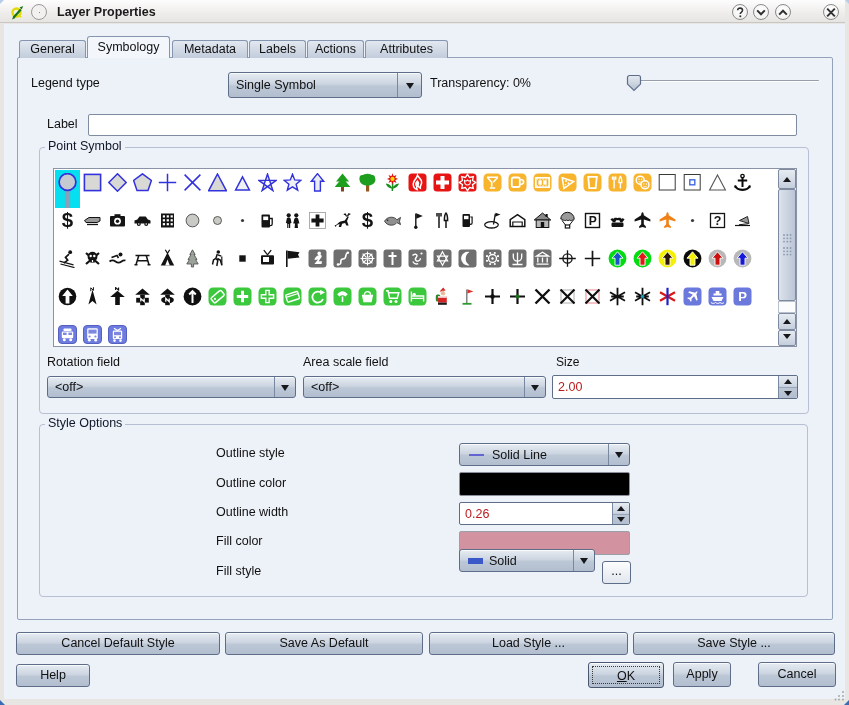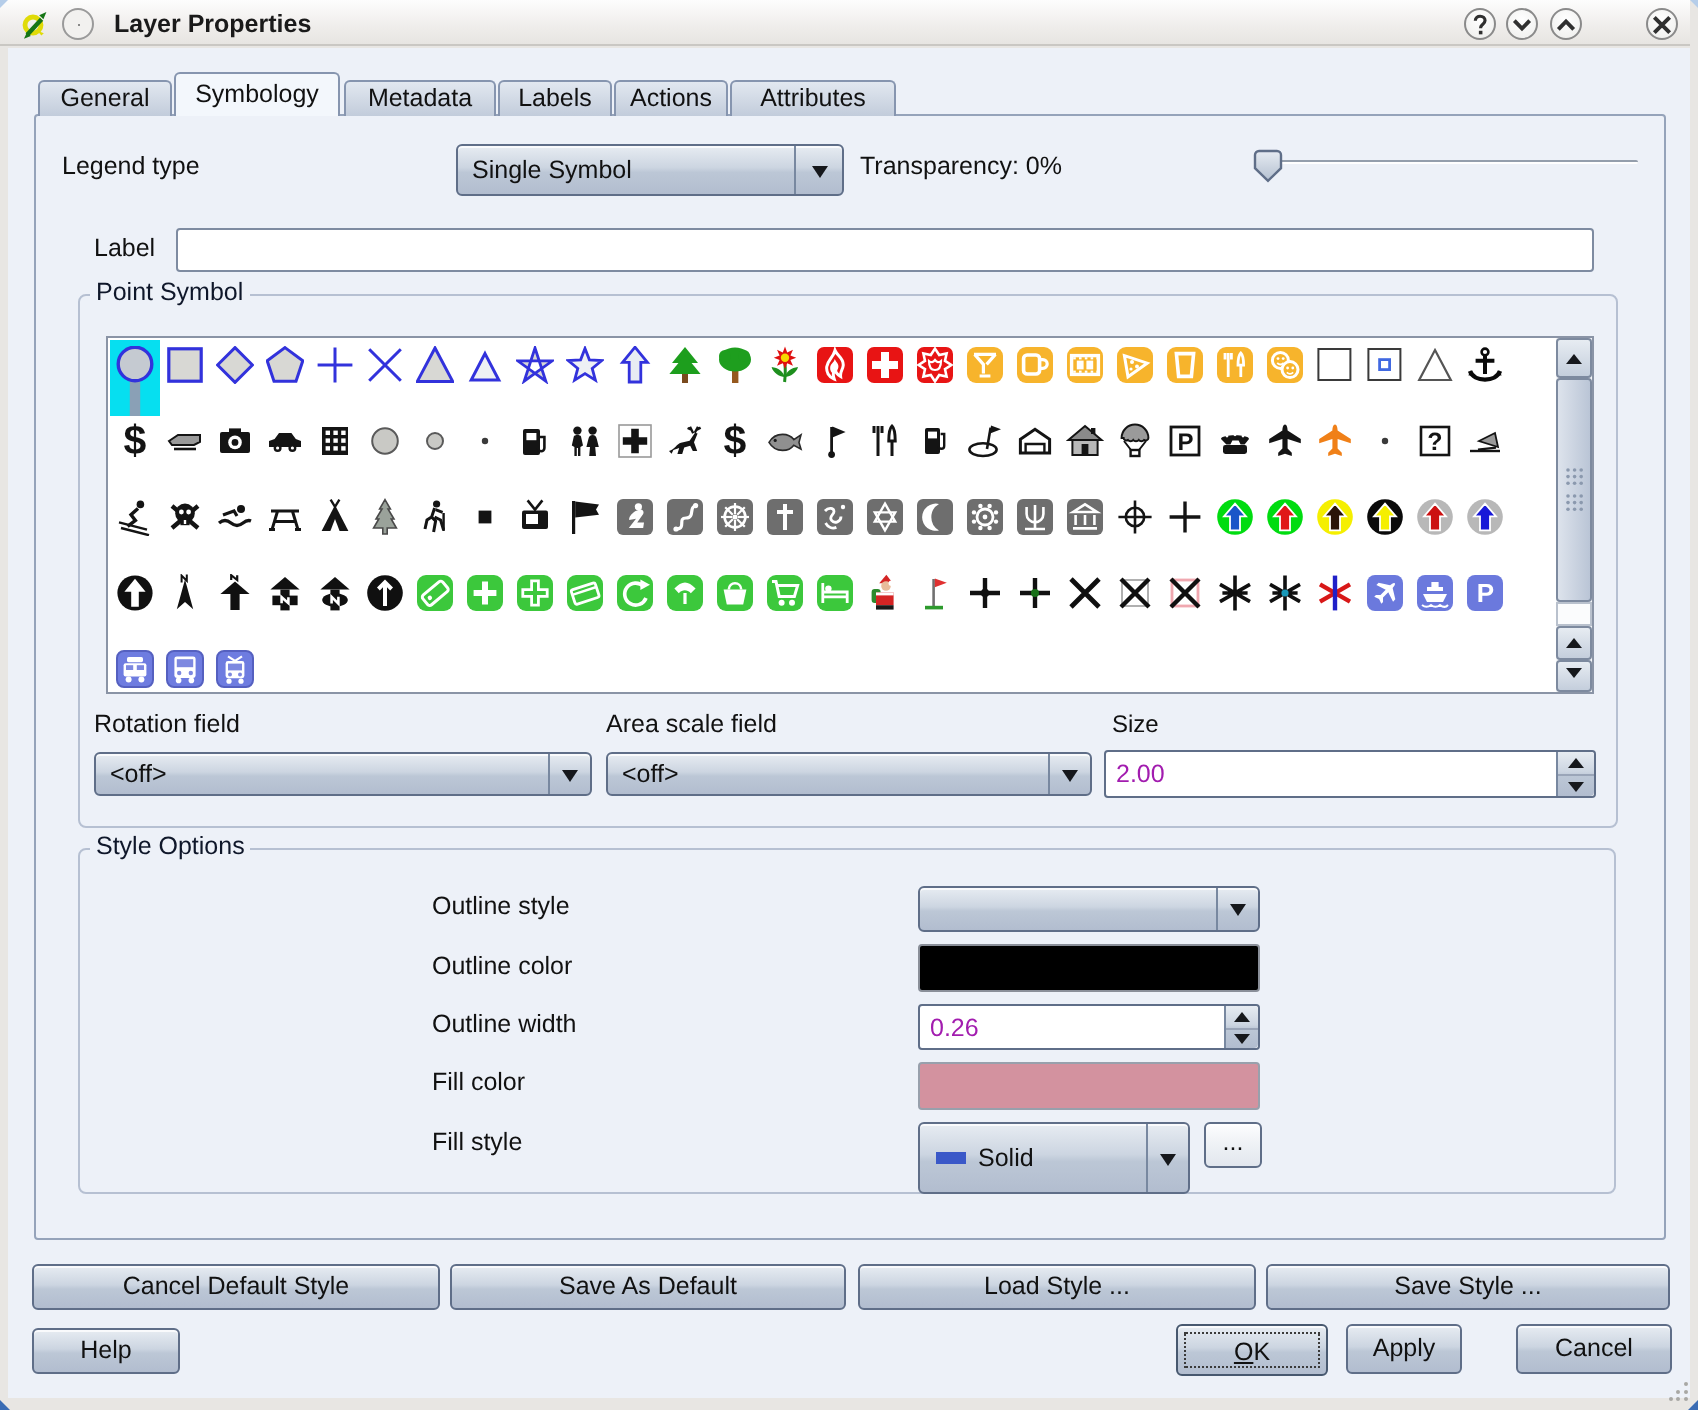--- a/index.html
+++ b/index.html
@@ -29,21 +29,21 @@
   display:flex; align-items:center; justify-content:center; }
 .tri-d { width:0; height:0; border:4.5px solid transparent; border-top:6px solid #16181c; margin-top:5px; }
 .tri-u { width:0; height:0; border:4px solid transparent; border-bottom:5px solid #16181c; margin-bottom:4px; }
 .tri-d2 { width:0; height:0; border:4px solid transparent; border-top:5px solid #16181c; margin-top:4px; }
 .pbtn { position:absolute; border:1px solid #5f6e88; border-radius:3px;
   background:linear-gradient(180deg,#e7ecf2,#ccd5e1 45%,#bcc7d6 55%,#b2bdcf);
   box-shadow:inset 0 1px 0 rgba(255,255,255,.75); color:#111; text-align:center; }
 .groupbox { position:absolute; border:1px solid #b6c0d2; border-radius:4px; }
 .gb-label { position:absolute; background:#edf1f8; padding:0 3px; font-size:12.5px; line-height:13px; color:#0f172a; z-index:2; }
 .input { position:absolute; background:#fff; border:1px solid #7e8ba1; border-radius:2px; }
-.spin { position:absolute; background:#fff; border:1px solid #5f6e88; border-radius:2px; font-size:12.5px; color:#a21caf;text-align:center; }
+.spin { position:absolute; background:#fff; border:1px solid #5f6e88; border-radius:2px; font-size:12.5px; color:#b91c1c;text-align:center; }
 .spin-t { position:absolute; left:5px; top:0; bottom:0; display:flex; align-items:center; }
 .spin-b { position:absolute; right:0; top:0; bottom:0; border-left:1px solid #7888a0;
   background:linear-gradient(180deg,#e7ecf2,#ccd5e1 45%,#bcc7d6 55%,#b2bdcf); border-radius:0 2px 2px 0; }
 .spin-u,.spin-d { position:absolute; left:0; right:0; height:50%; display:flex; align-items:center; justify-content:center; }
 .spin-d { top:50%; border-top:1px solid #9aa5b8; }
 .listbox { position:absolute; left:53px; top:168px; width:744px; height:179px;
   background:#fff; border:1px solid #8a94a6; }
 .sb-btn { position:absolute; border:1px solid #7d8a9f; border-radius:2px;
   background:linear-gradient(180deg,#e7ecf2,#c4cedc); display:flex; align-items:center; justify-content:center; }
 </style></head>
@@ -742,20 +742,23 @@
       <div class="spin-d">
         <span class="tri-d2"></span>
       </div>
     </div>
   </div>
 
 <div class="groupbox" style="left:39px;top:424px;width:769px;height:173px"></div>
 <div class="gb-label" style="left:45px;top:417px">Style Options</div>
 <div class="lbl" style="left:216px;top:447px;font-size:12.5px">Outline style</div>
 <div class="combo" style="left:459px;top:443px;width:171px;height:23px;font-size:12.5px">
+<div class="combo-t" style="padding-left:7px"><svg width="22" height="6" viewBox="0 0 22 6" style="margin-right:3px">
+        <path d="M2 3h15" stroke="#5a5ad0" stroke-width="1.8"></path>
+      </svg>Solid Line</div>
 <div class="combo-a" style="width:21px">
       <span class="tri-d"></span>
     </div>
   </div>
 <div class="lbl" style="left:216px;top:477px;font-size:12.5px">Outline color</div>
 <div style="position:absolute;left:459px;top:472px;width:171px;height:24px;background:#000;border:1px solid #8a8f99;border-radius:2px"></div>
 <div class="lbl" style="left:216px;top:506px;font-size:12.5px">Outline width</div>
 <div class="spin" style="left:459px;top:502px;width:171px;height:23px">
 <div class="spin-t">0.26</div>
 <div class="spin-b" style="width:17px">
@@ -763,21 +766,21 @@
         <span class="tri-u"></span>
       </div>
       <div class="spin-d">
         <span class="tri-d2"></span>
       </div>
     </div>
   </div>
 <div class="lbl" style="left:216px;top:535px;font-size:12.5px">Fill color</div>
 <div style="position:absolute;left:459px;top:531px;width:171px;height:24px;background:#d3929f;border:1px solid #98a0ac;border-radius:2px"></div>
 <div class="lbl" style="left:216px;top:565px;font-size:12.5px">Fill style</div>
-<div class="combo" style="left:459px;top:561px;width:136px;height:36px;font-size:12.5px">
+<div class="combo" style="left:459px;top:549px;width:136px;height:23px;font-size:12.5px">
 <div class="combo-t" style="padding-left:7px"><svg width="19" height="8" viewBox="0 0 19 8" style="margin-right:3px">
         <rect x="1" y="1" width="15" height="6" fill="#3a58c8"></rect>
       </svg>Solid</div>
 <div class="combo-a" style="width:21px">
       <span class="tri-d"></span>
     </div>
   </div>
 <div class="pbtn" style="left:602px;top:561px;width:29px;height:23px;font-size:12.5px;line-height:19px;background:linear-gradient(180deg,#fdfdfe,#eef1f5 50%,#e2e7ee)">...</div>
 
 <div class="pbtn" style="left:16px;top:632px;width:204px;height:23px;font-size:12.5px;line-height:21px">Cancel Default Style</div>

